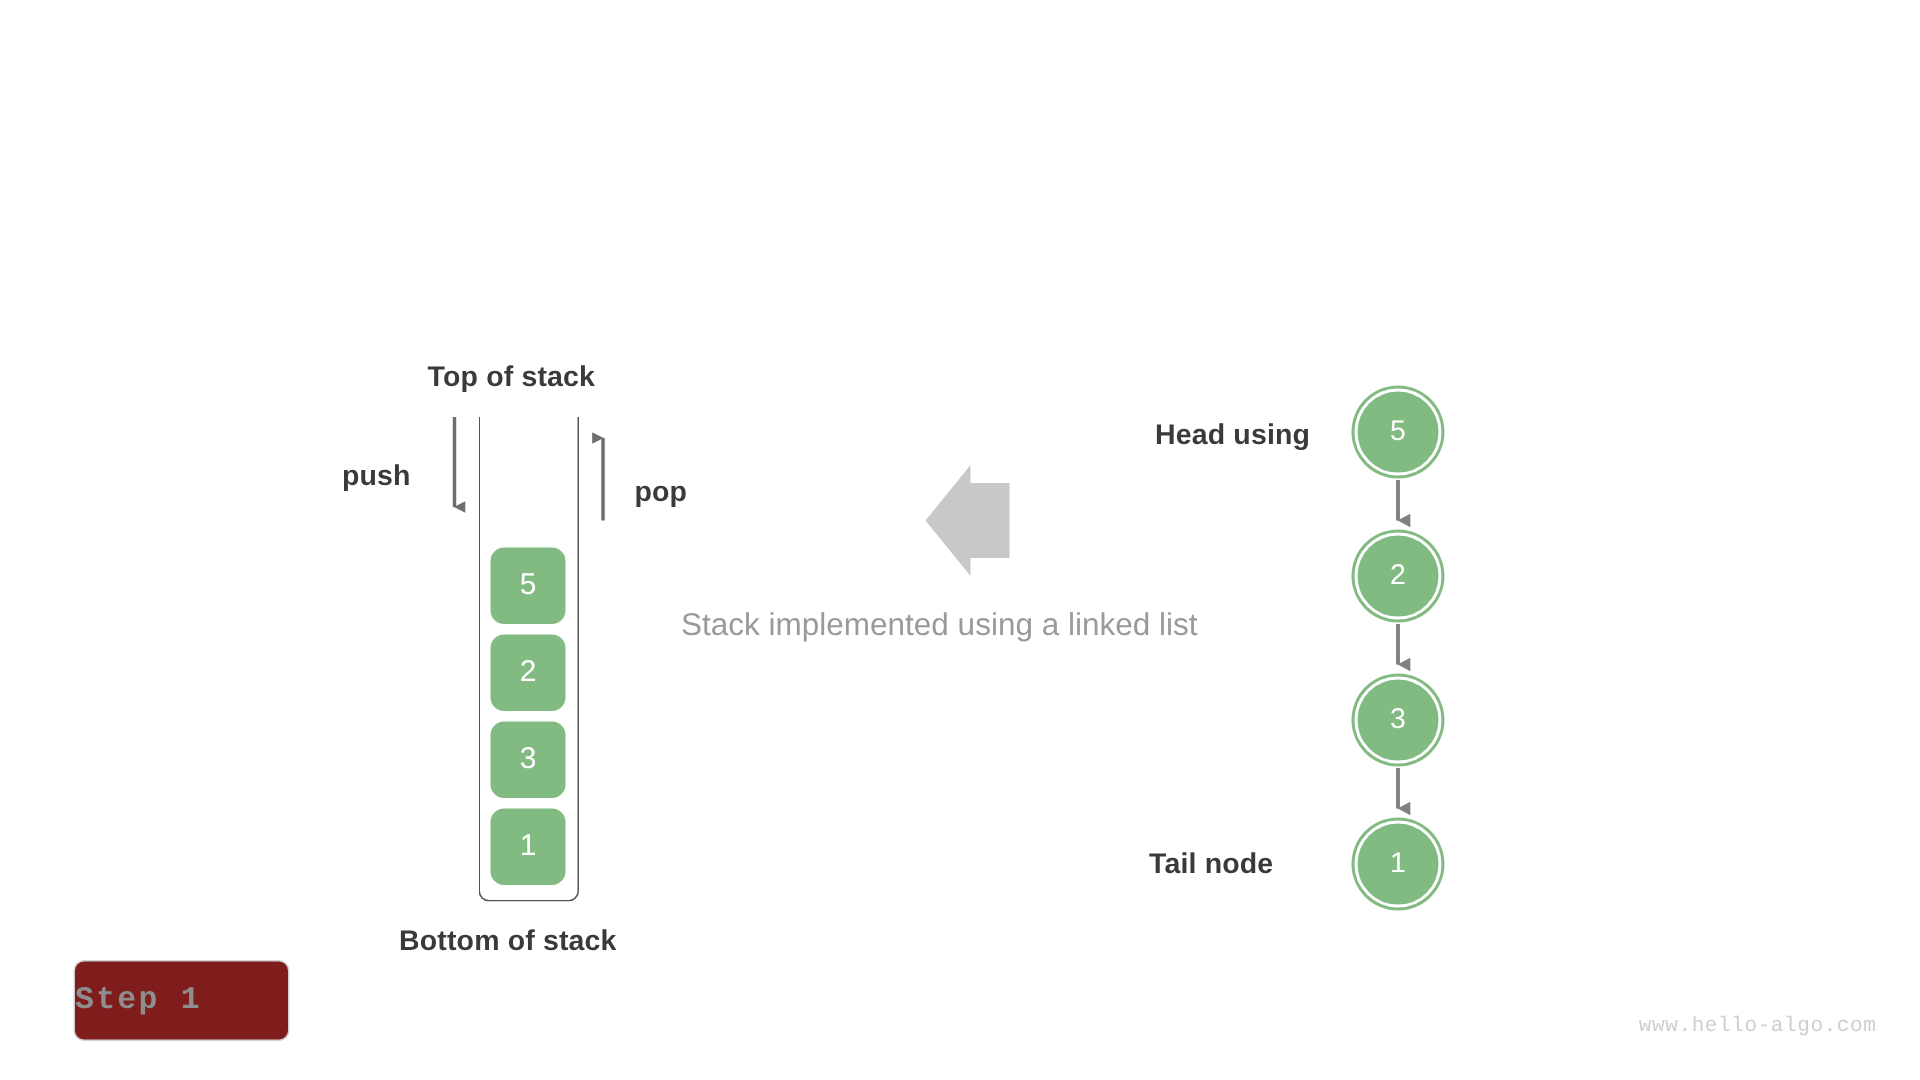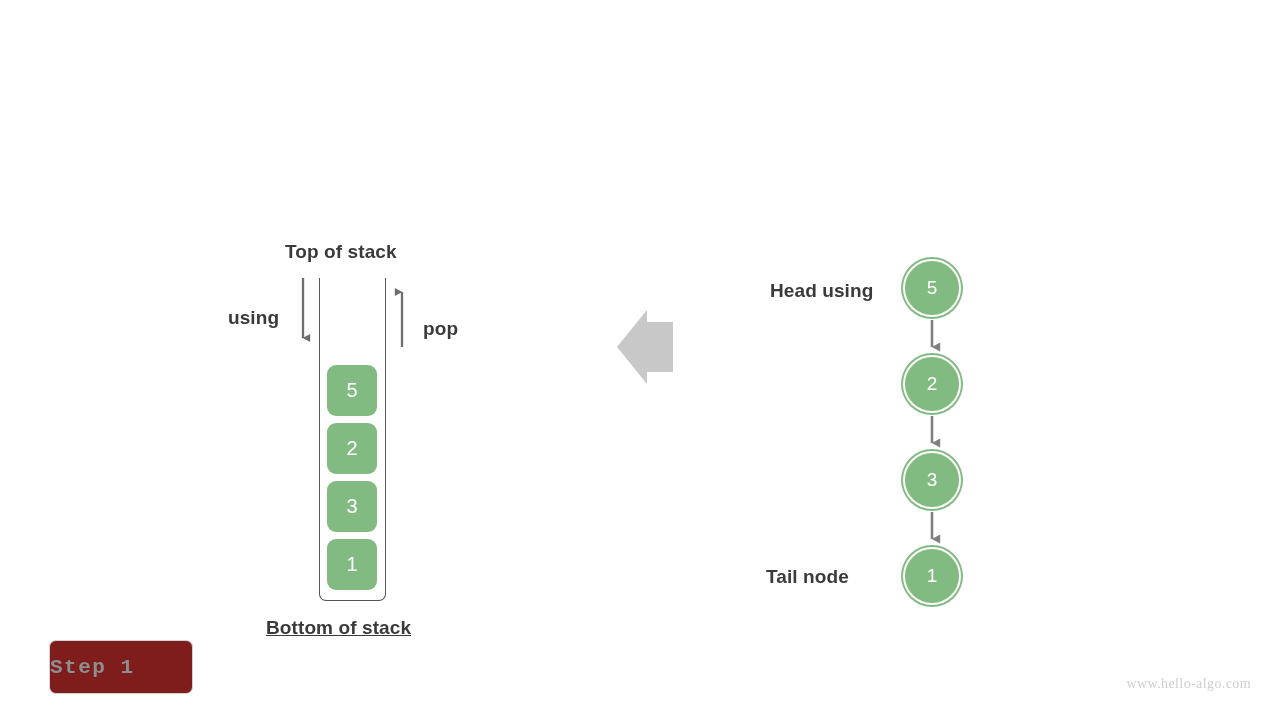--- a/index.html
+++ b/index.html
@@ -114,21 +114,21 @@
     font-weight: bold;
     font-size: 21px;
     color: #8e8e8e;
     letter-spacing: 1.5px;
   }
 
   
   #watermark {
     right: 36px;
     top: 676px;
-    font-family: Liberation Serif, serif;
+    font-family: Liberation Mono, monospace;
     font-size: 14px;
     color: #cfcfcf;
     letter-spacing: 0.4px;
     white-space: nowrap;
   }
 </style>
 </head>
 <body>
 
 <div id="stage">
@@ -160,33 +160,34 @@
 
     <g>
       <line x1="919" y1="320" x2="919" y2="347" stroke="#808080" stroke-width="2.6" marker-end="url(#arw-link)"></line>
       <line x1="919" y1="416" x2="919" y2="443" stroke="#808080" stroke-width="2.6" marker-end="url(#arw-link)"></line>
       <line x1="919" y1="512" x2="919" y2="539" stroke="#808080" stroke-width="2.6" marker-end="url(#arw-link)"></line>
     </g>
   </svg>
 
   <div class="abs lbl-bold" style="left:272px; top:241px;">Top of stack</div>
 
-  <div class="abs lbl-bold" style="left:215px; top:307px;">using</div>
+  <div class="abs lbl-bold" style="left:215px; top:307px;">push</div>
 
   <div class="abs lbl-bold" style="left:410px; top:318px;">pop</div>
 
   <div class="abs" id="stack-container"></div>
 
   <div class="stack-cell" style="top:365px;">5</div>
   <div class="stack-cell" style="top:423px;">2</div>
   <div class="stack-cell" style="top:481px;">3</div>
   <div class="stack-cell" style="top:539px;">1</div>
 
-  <div class="abs lbl-bold" style="left:253px; top:617px;text-decoration:underline;">Bottom of stack</div>
-
+  <div class="abs lbl-bold" style="left:253px; top:617px;">Bottom of stack</div>
+
+  <div class="abs lbl-caption" style="left:441px; top:405px;">Stack implemented using a linked list</div>
 
   <div class="abs lbl-bold" style="left:757px; top:280px;">Head using</div>
 
   <div class="ll-node" style="left:890px; top:259px;">5</div>
   <div class="ll-node" style="left:890px; top:355px;">2</div>
   <div class="ll-node" style="left:890px; top:451px;">3</div>
   <div class="ll-node" style="left:890px; top:547px;">1</div>
 
   <div class="abs lbl-bold" style="left:753px; top:566px;">Tail node</div>
 

